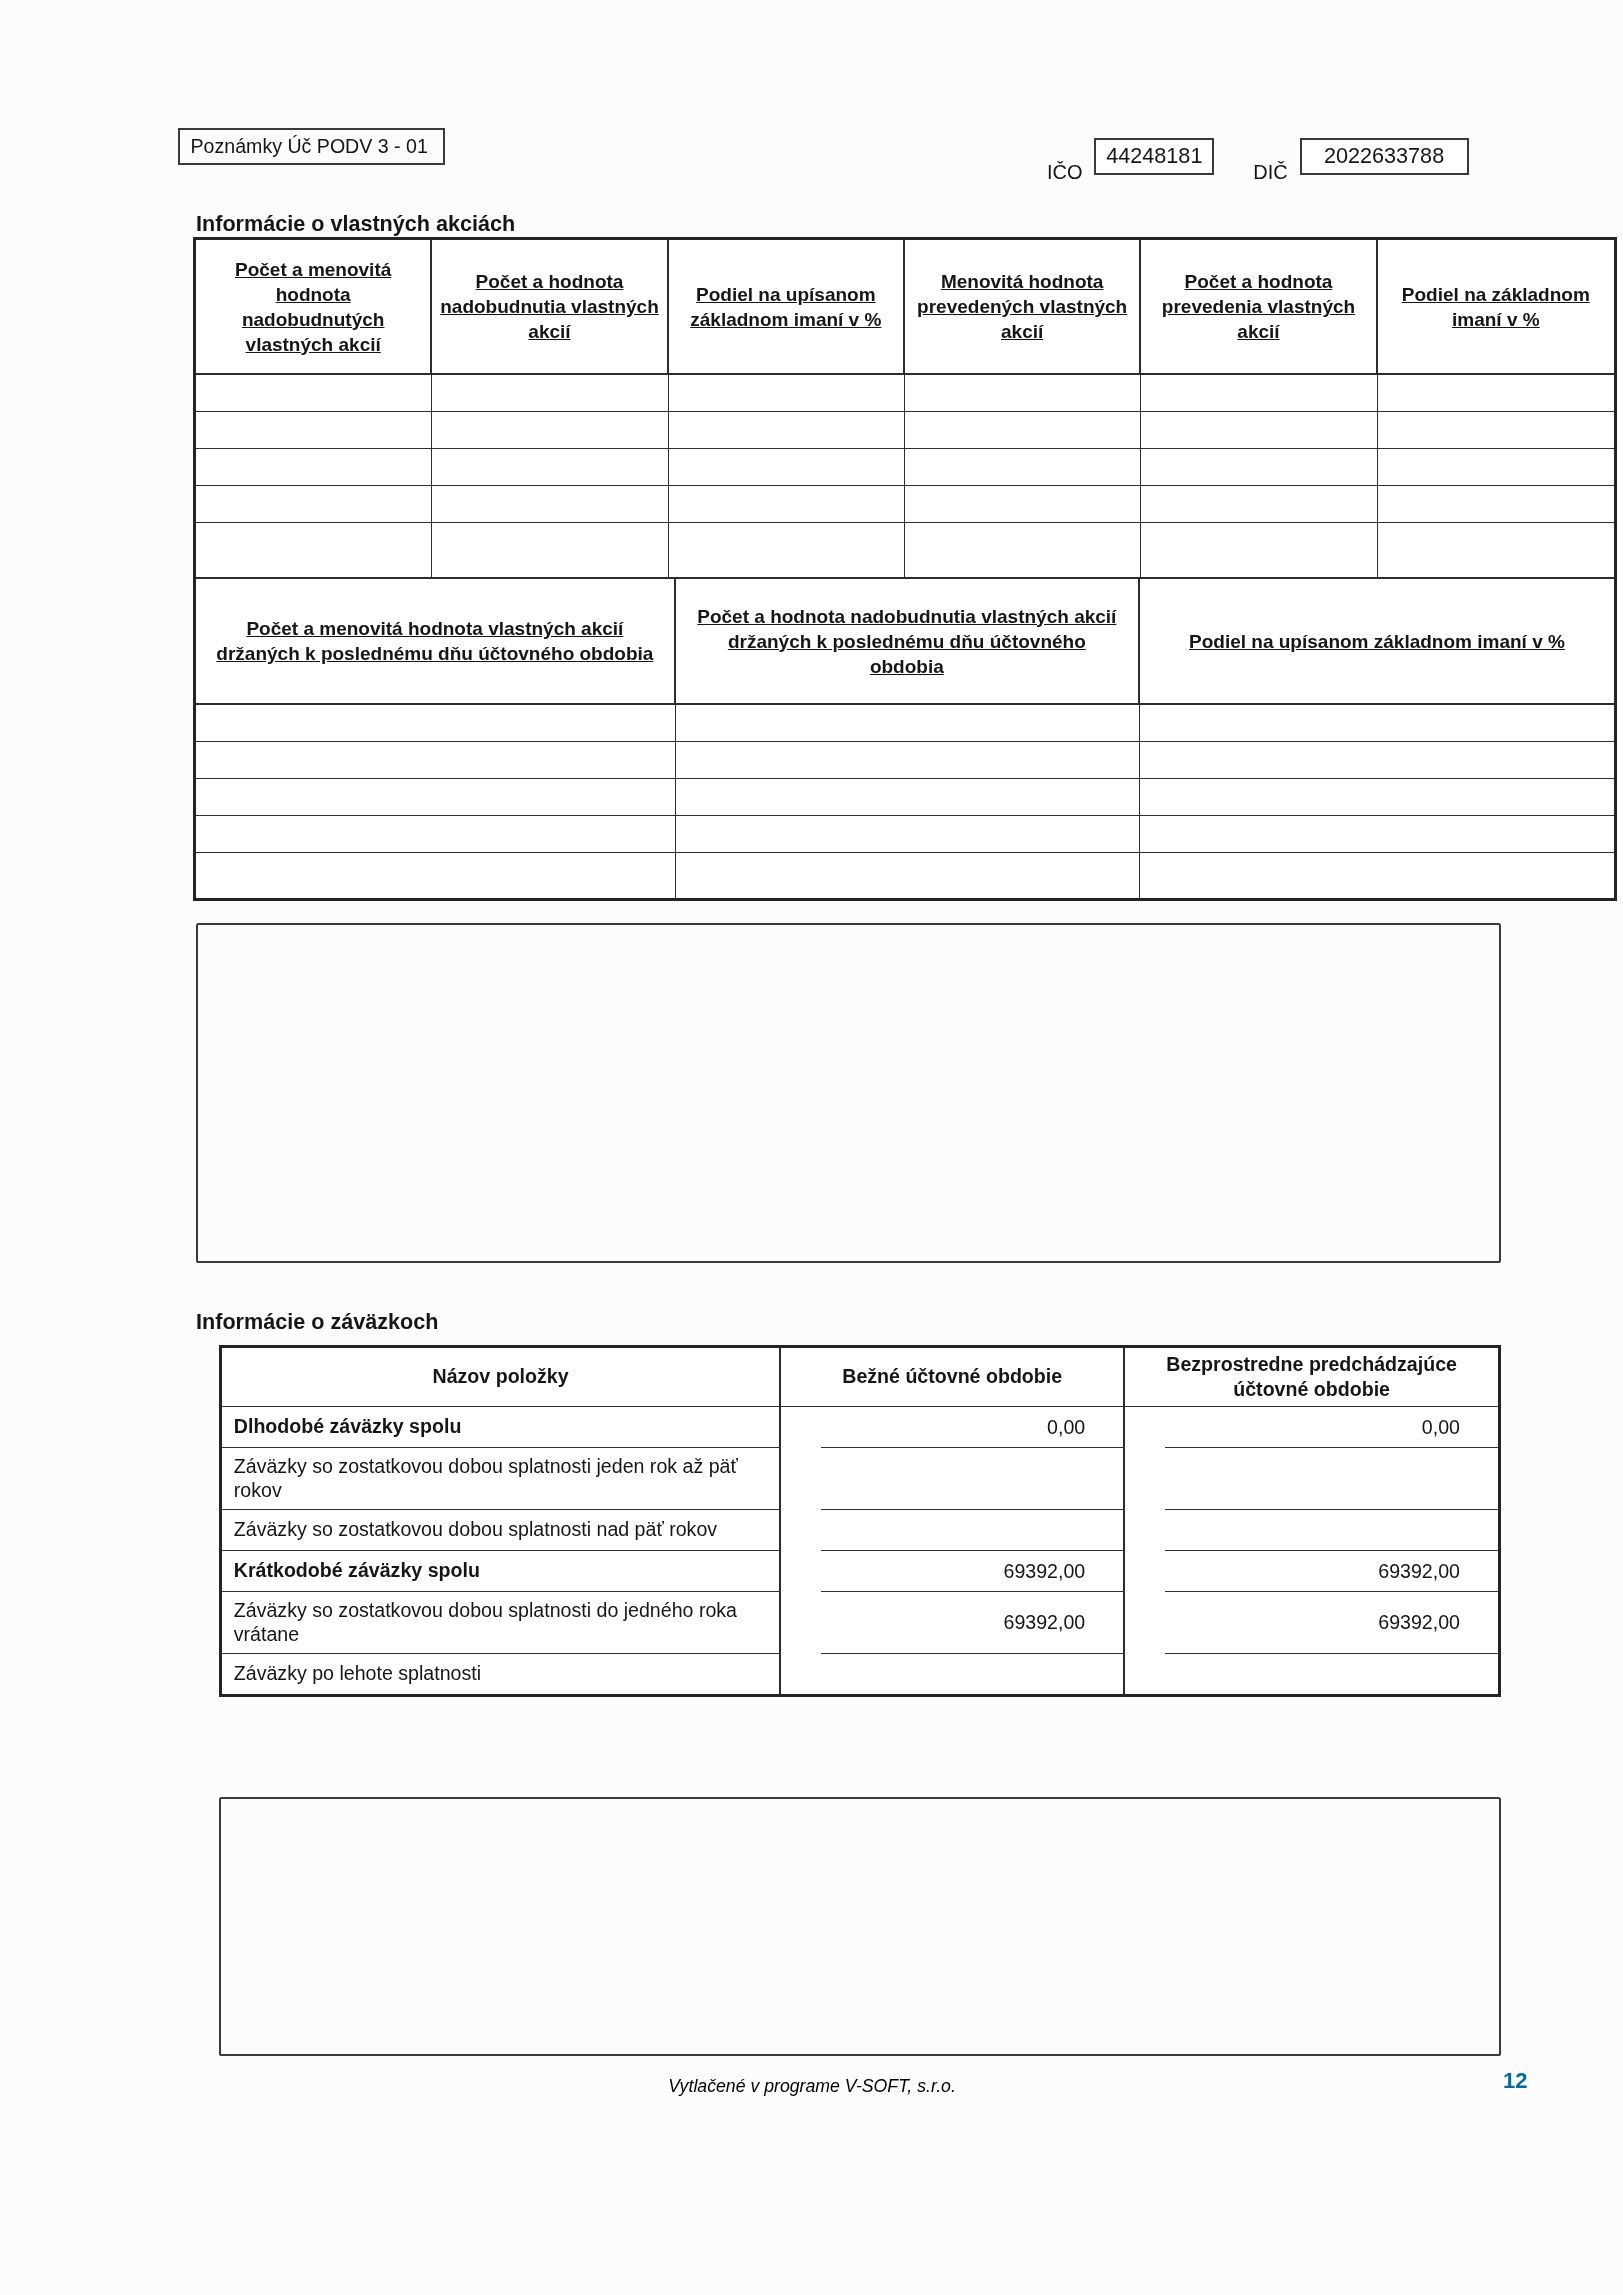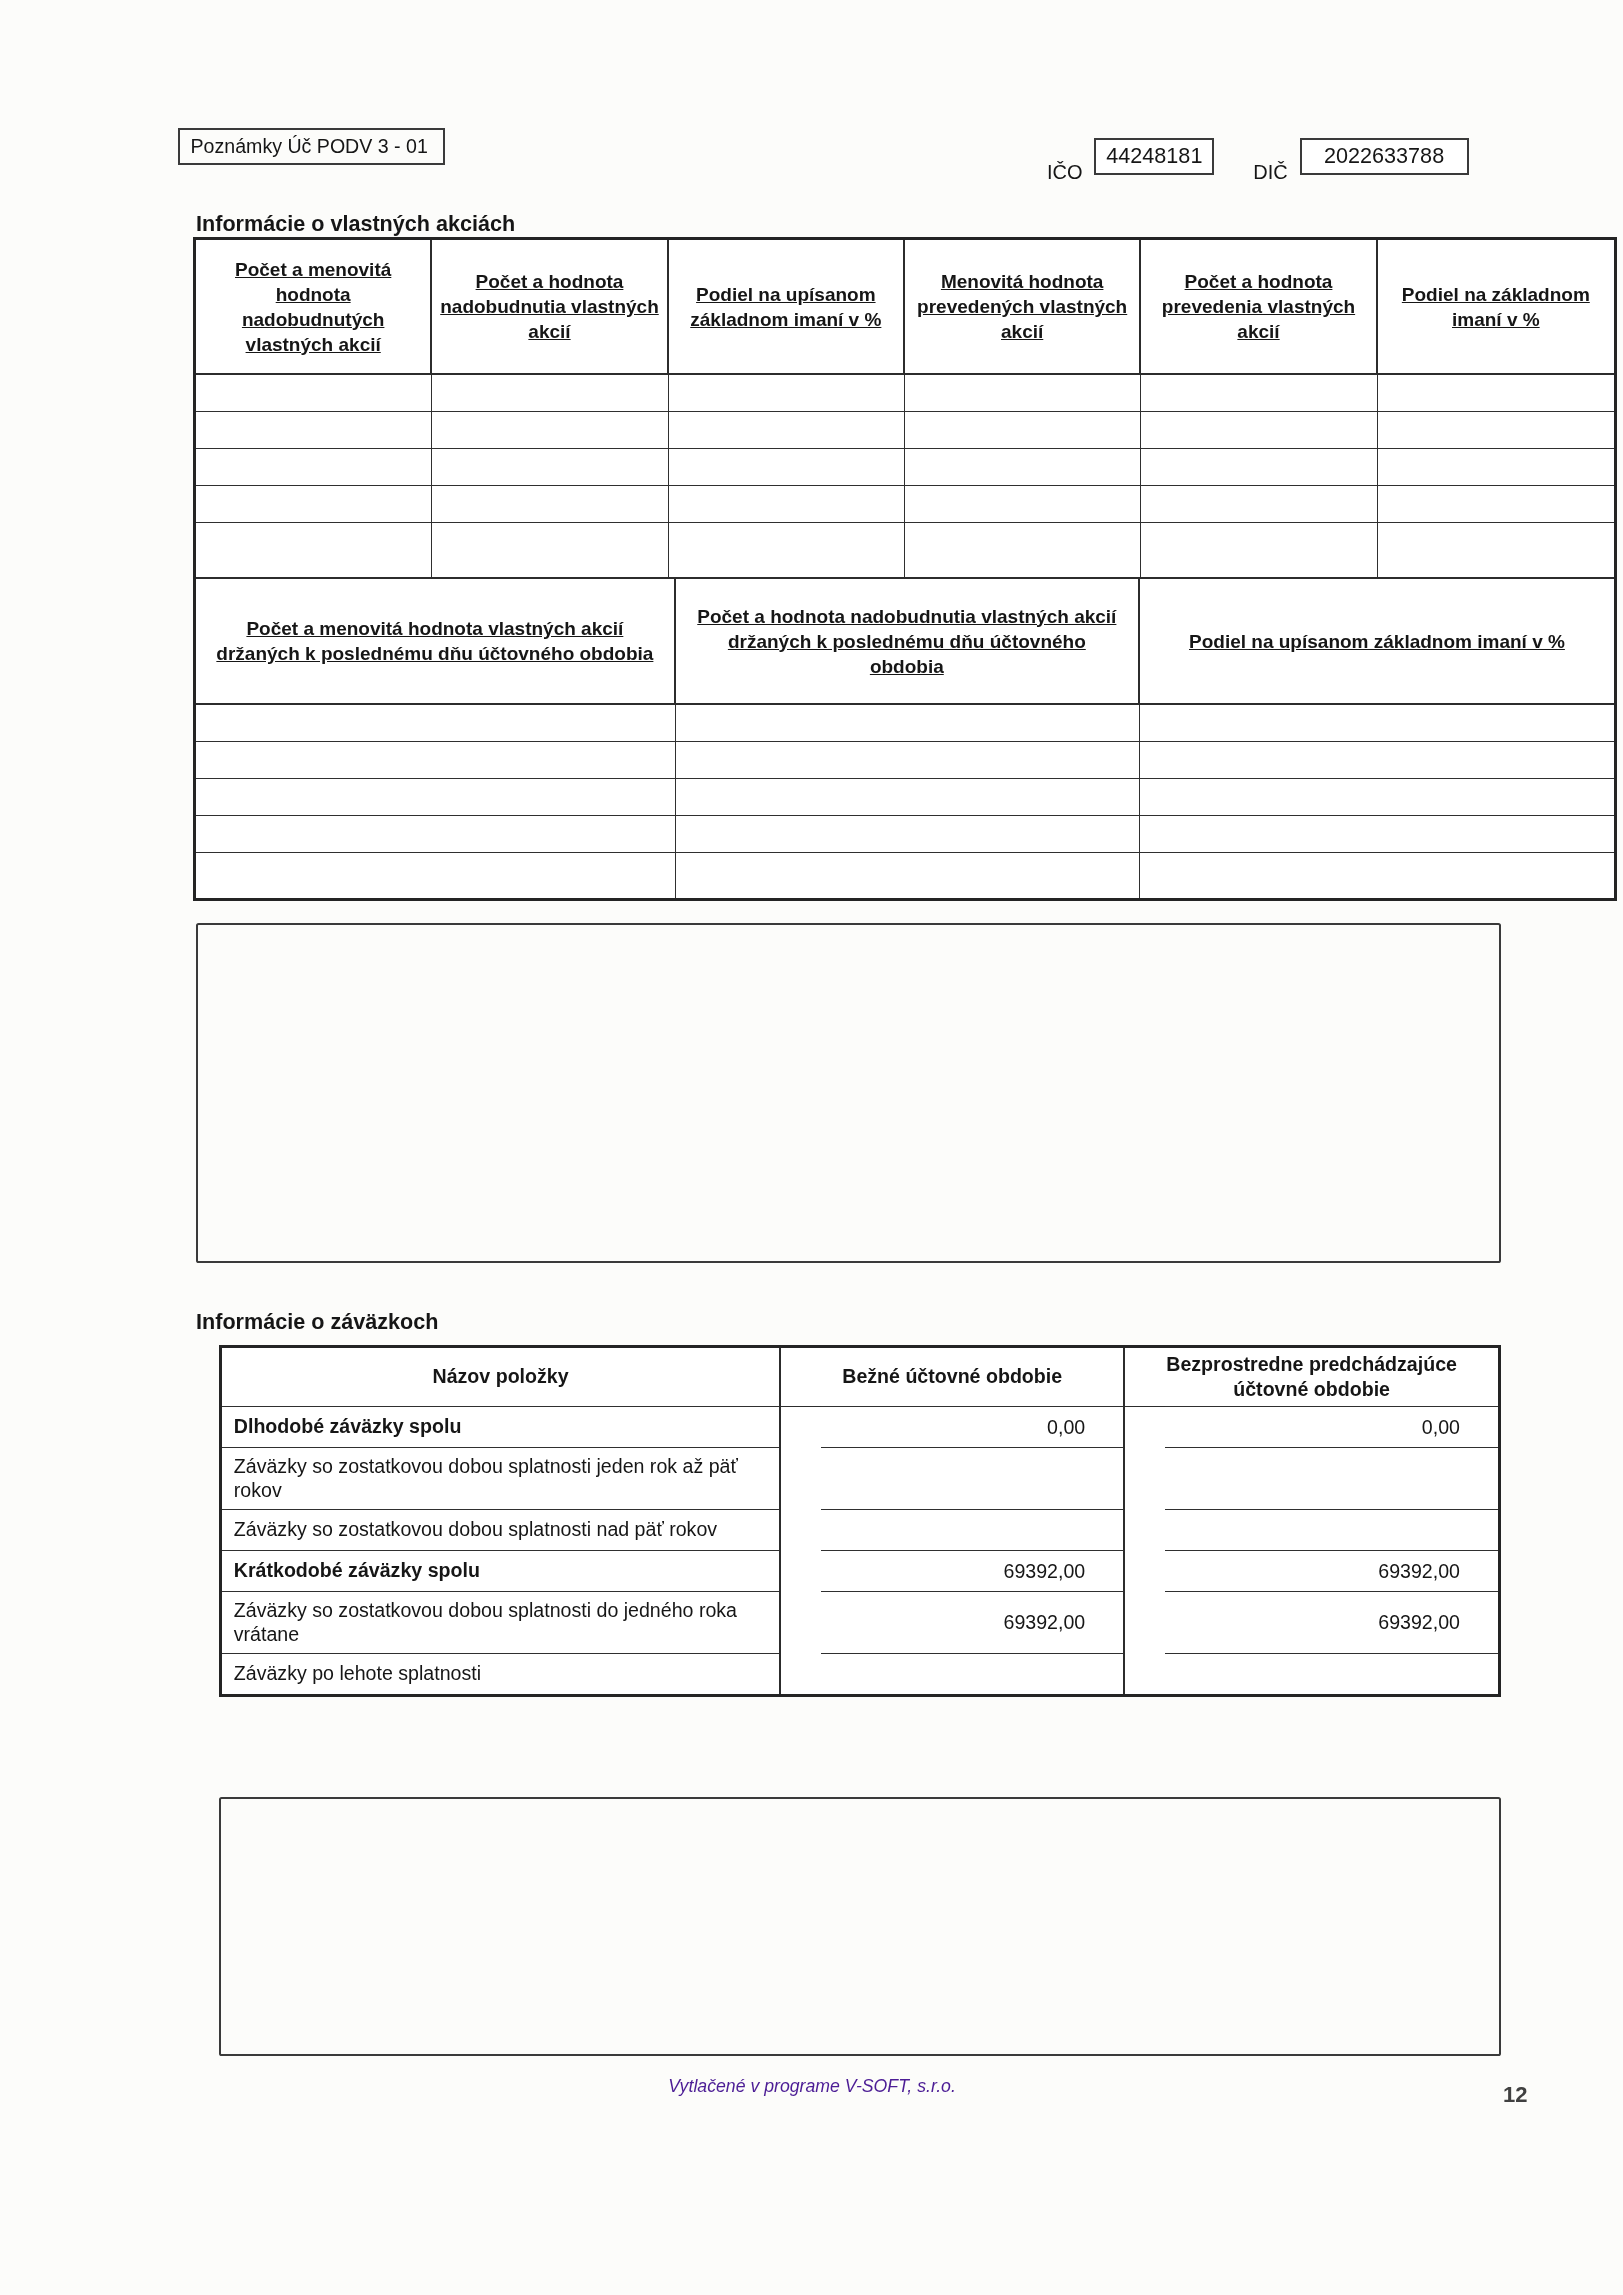--- a/index.html
+++ b/index.html
@@ -87,25 +87,25 @@
   }
   .lheadrow{height:58px;}
   .h62{min-height:41px;}
   .h95{min-height:62px;}
   .lname{padding:3.9px 9.2px 3.9px 11.8px;line-height:23.6px;}
   .lval{justify-content:flex-end;padding-right:38px;margin-left:40px;}
   .boldrow .lname{font-weight:bold;}
   
   .footer-note{
     position:absolute;left:0;top:2076px;width:1624px;
-    text-align:center;font-size:17.7px;font-style:italic;color:#4c1d95;
+    text-align:center;font-size:17.7px;font-style:italic;color:#000000;
   }
   .page-number{
     position:absolute;left:1503px;top:2068px;
-    font-size:22px;font-weight:bold;color:#404040;margin-top:14px;
+    font-size:22px;font-weight:bold;color:#0369a1;
   }
 </style>
 </head>
 <body>
 
 <div class="page">
 
   <div class="form-label-box">
     <span>Poznámky Úč PODV 3 - 01</span>
   </div>

